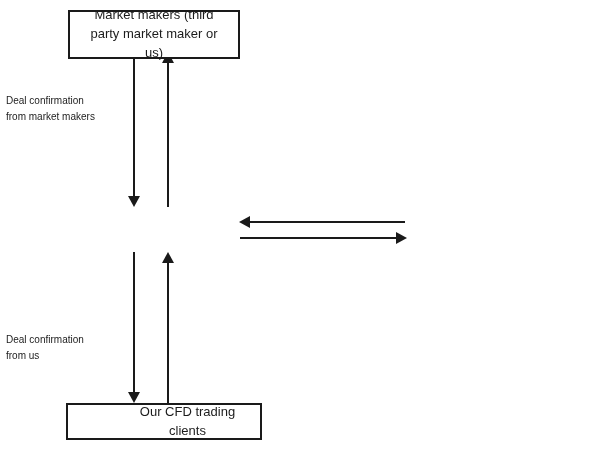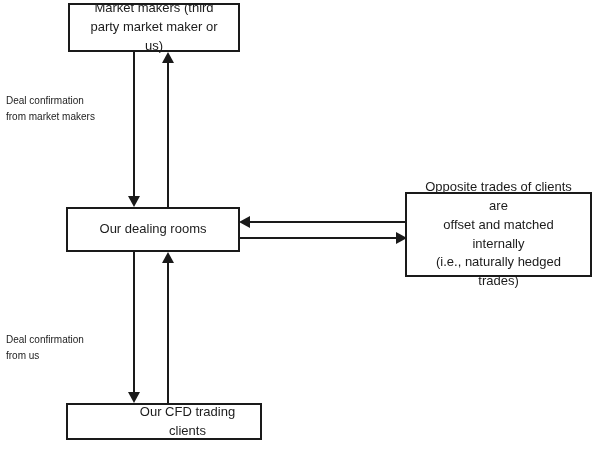--- a/index.html
+++ b/index.html
@@ -84,34 +84,26 @@
     border-top: 6px solid transparent;
     border-bottom: 6px solid transparent;
     border-left: 11px solid #1a1a1a;
   }
 </style>
 </head>
 <body>
 
 <div id="canvas">
 
-  <div class="box" style="left:68px; top:3px; width:172px; height:49px;justify-content:flex-end;">
+  <div class="box" style="left:68px; top:10px; width:172px; height:49px;justify-content:flex-end;">
     <span class="box-text">Market makers (third
 party market maker or us)</span>
   </div>
 
-  <div class="box" style="left:66px; top:207px; width:174px; height:45px;">
-    <span class="box-text">Our dealing rooms</span>
-  </div>
 
-  <div class="box" style="left:405px; top:192px; width:187px; height:85px;">
-    <span class="box-text">Opposite trades of clients are
-offset and matched internally
-(i.e., naturally hedged trades)</span>
-  </div>
 
   <div class="box" style="left:66px; top:403px; width:196px; height:37px;padding-left:47px;">
     <span class="box-text">Our CFD trading clients</span>
   </div>
 
   <div class="vline" style="left:133px; top:52px; height:146px;"></div>
   <div class="arrow-down" style="left:128px; top:196px;"></div>
 
   <div class="vline" style="left:167px; top:63px; height:144px;"></div>
   <div class="arrow-up" style="left:162px; top:52px;"></div>

